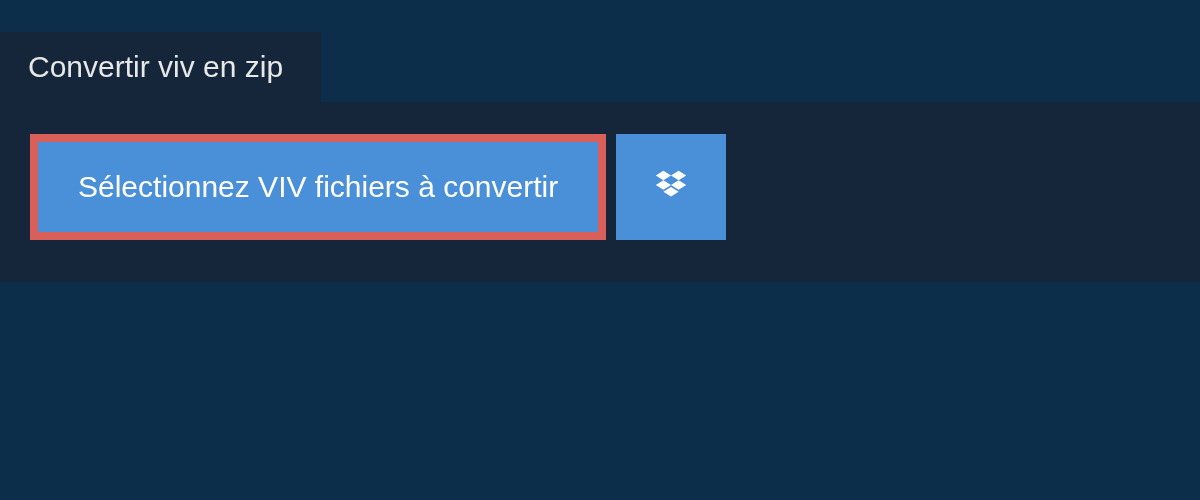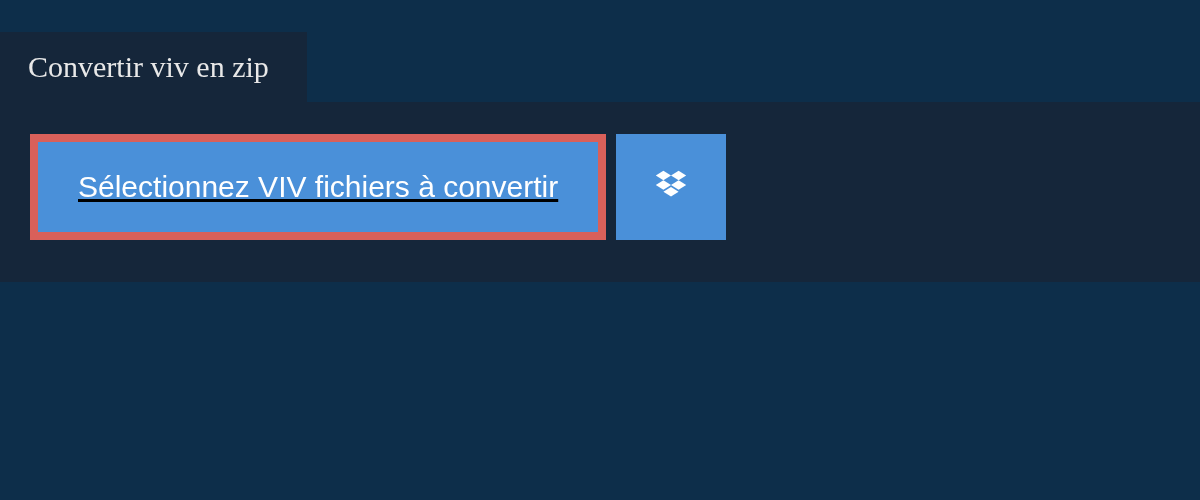--- a/index.html
+++ b/index.html
@@ -17,27 +17,25 @@
     .tab-container {
       margin-top: 32px;
     }
     .tab {
       display: inline-block;
       background: #15263a;
       color: #e8e8e8;
       padding: 18px 38px 18px 28px;
       font-size: 30px;
       font-weight: 300;
-      font-family: Liberation Serif, serif;
     }
     .panel {
       background: #15263a;
       padding: 32px 30px 42px 30px;
       width: 100%;
-      text-decoration: underline;
     }
     .button-row {
       display: flex;
       gap: 10px;
     }
     .select-button {
       background: #4a90d9;
       border: 8px solid #d9605a;
       color: #ffffff;
       padding: 28px 40px;

